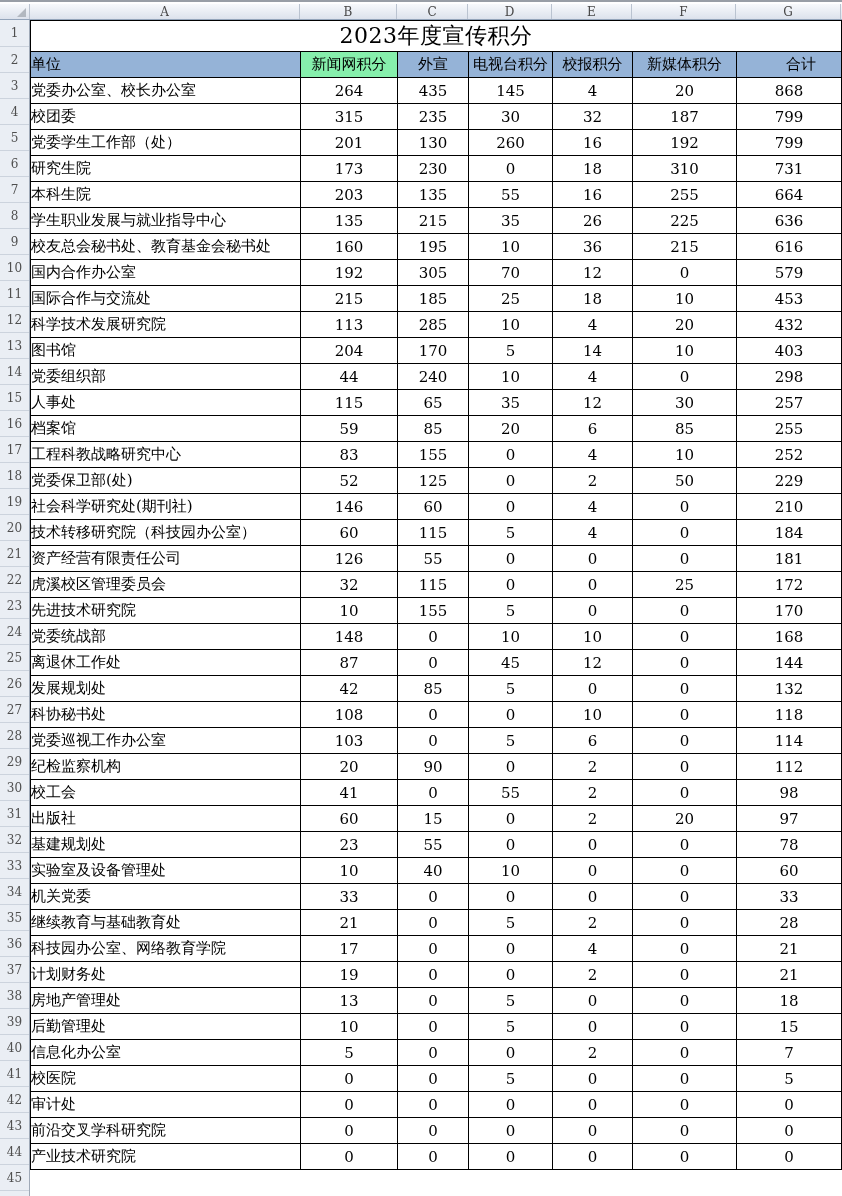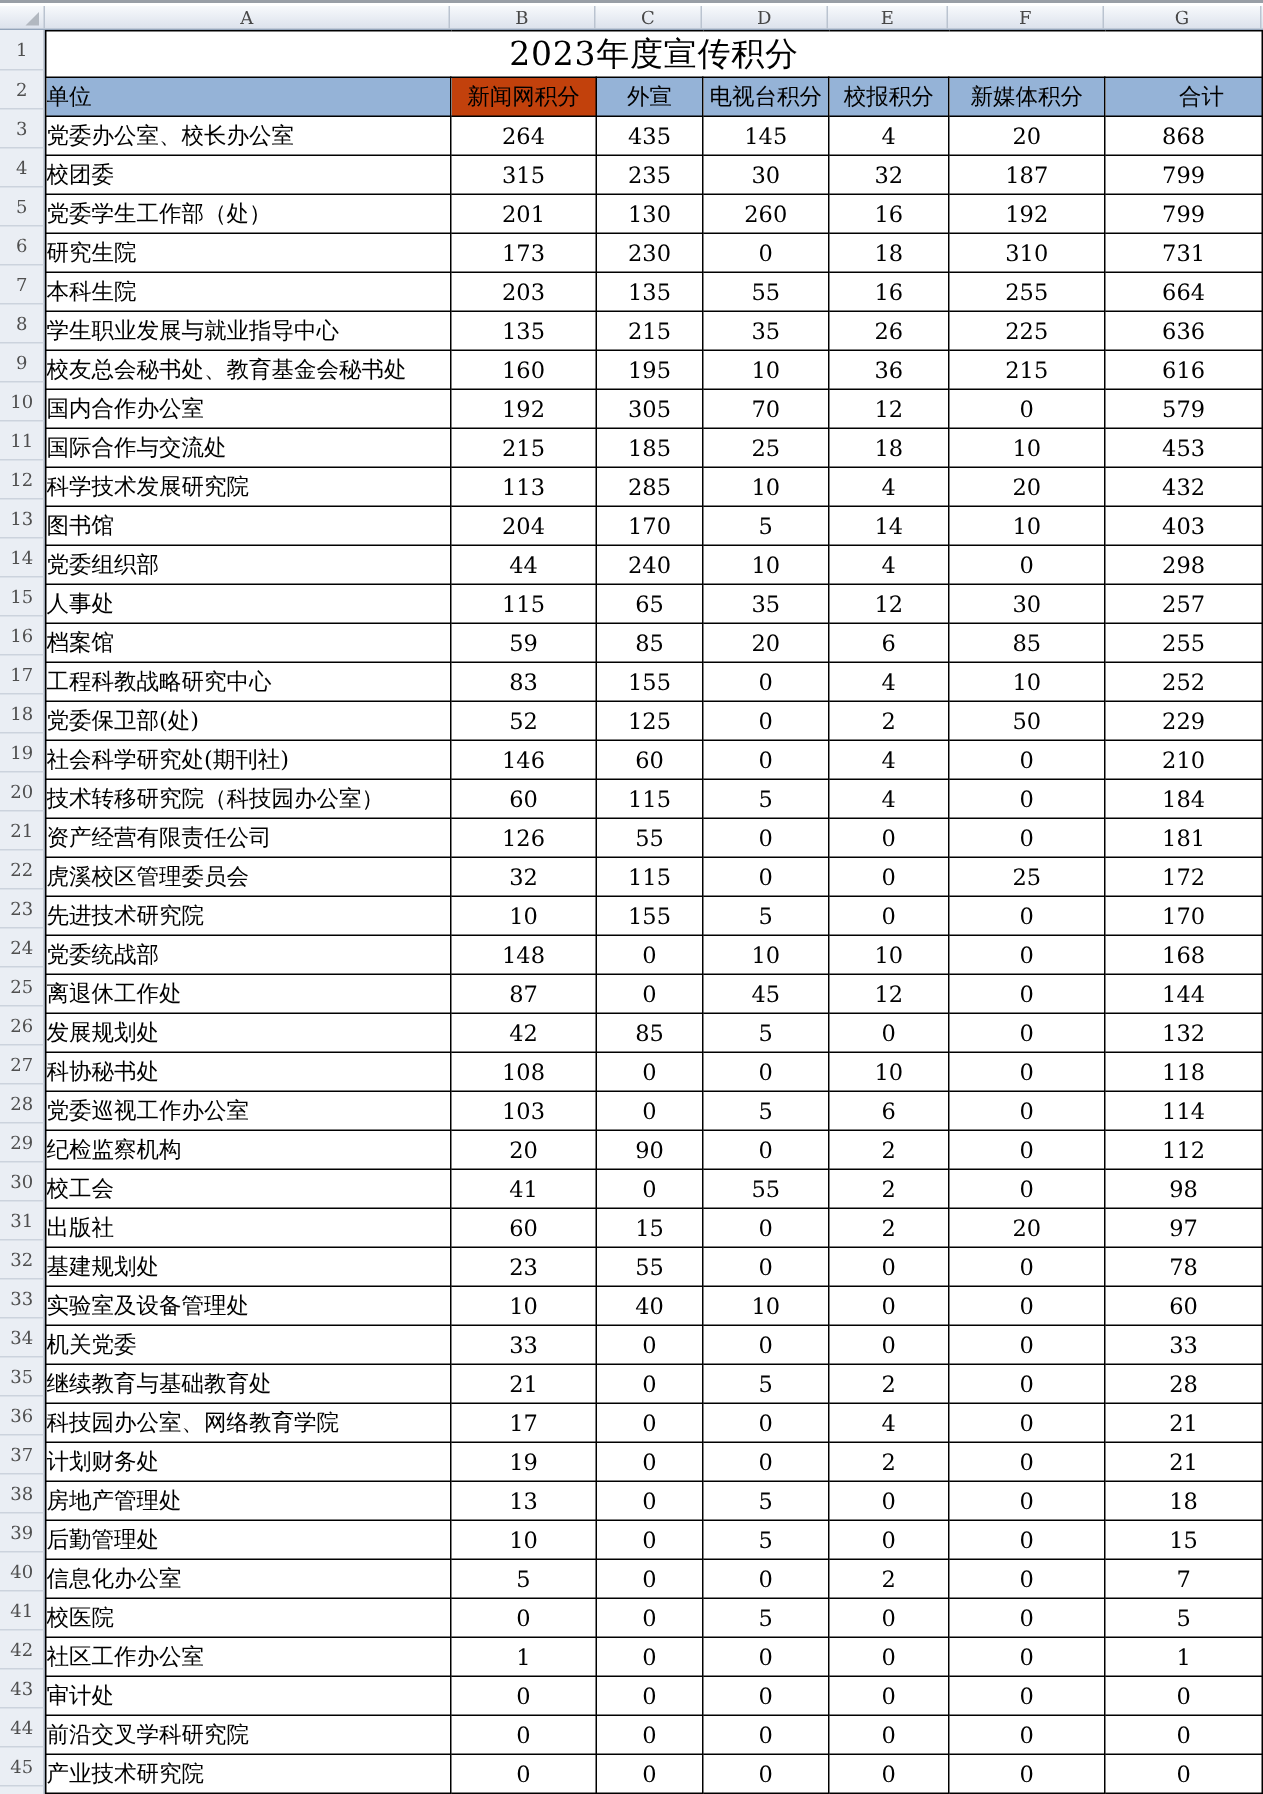--- a/index.html
+++ b/index.html
@@ -129,21 +129,21 @@
           <col style="width: 80px;">
           <col style="width: 104px;">
           <col style="width: 105px;">
         </colgroup>
       <tbody id="tbody">
         <tr>
           <td class="title-cell" colspan="7">2023年度宣传积分</td>
         </tr>
         <tr id="head-row">
             <td class="hcell a-col" style="background: rgb(149, 179, 215);">单位</td>
-            <td class="hcell" style="background: #c2410c;">新闻网积分</td>
+            <td class="hcell" style="background: #86efac;">新闻网积分</td>
             <td class="hcell" style="background: rgb(149, 179, 215);">外宣</td>
             <td class="hcell" style="background: rgb(149, 179, 215);">电视台积分</td>
             <td class="hcell" style="background: rgb(149, 179, 215);">校报积分</td>
             <td class="hcell" style="background: rgb(149, 179, 215); text-align: center;">新媒体积分</td>
             <td class="hcell" style="background: rgb(149, 179, 215); padding-left: 24px;">合计</td>
           </tr>
 
       <tr>
             <td class="a-col">党委办公室、校长办公室</td>
             <td class="v-col">264</td>
@@ -489,29 +489,20 @@
           <tr>
             <td class="a-col">校医院</td>
             <td class="v-col">0</td>
             <td class="v-col">0</td>
             <td class="v-col">5</td>
             <td class="v-col">0</td>
             <td class="v-col">0</td>
             <td class="v-col">5</td>
           </tr>
           <tr>
-            <td class="a-col">社区工作办公室</td>
-            <td class="v-col">1</td>
-            <td class="v-col">0</td>
-            <td class="v-col">0</td>
-            <td class="v-col">0</td>
-            <td class="v-col">0</td>
-            <td class="v-col">1</td>
-          </tr>
-          <tr>
             <td class="a-col">审计处</td>
             <td class="v-col">0</td>
             <td class="v-col">0</td>
             <td class="v-col">0</td>
             <td class="v-col">0</td>
             <td class="v-col">0</td>
             <td class="v-col">0</td>
           </tr>
           <tr>
             <td class="a-col">前沿交叉学科研究院</td>

